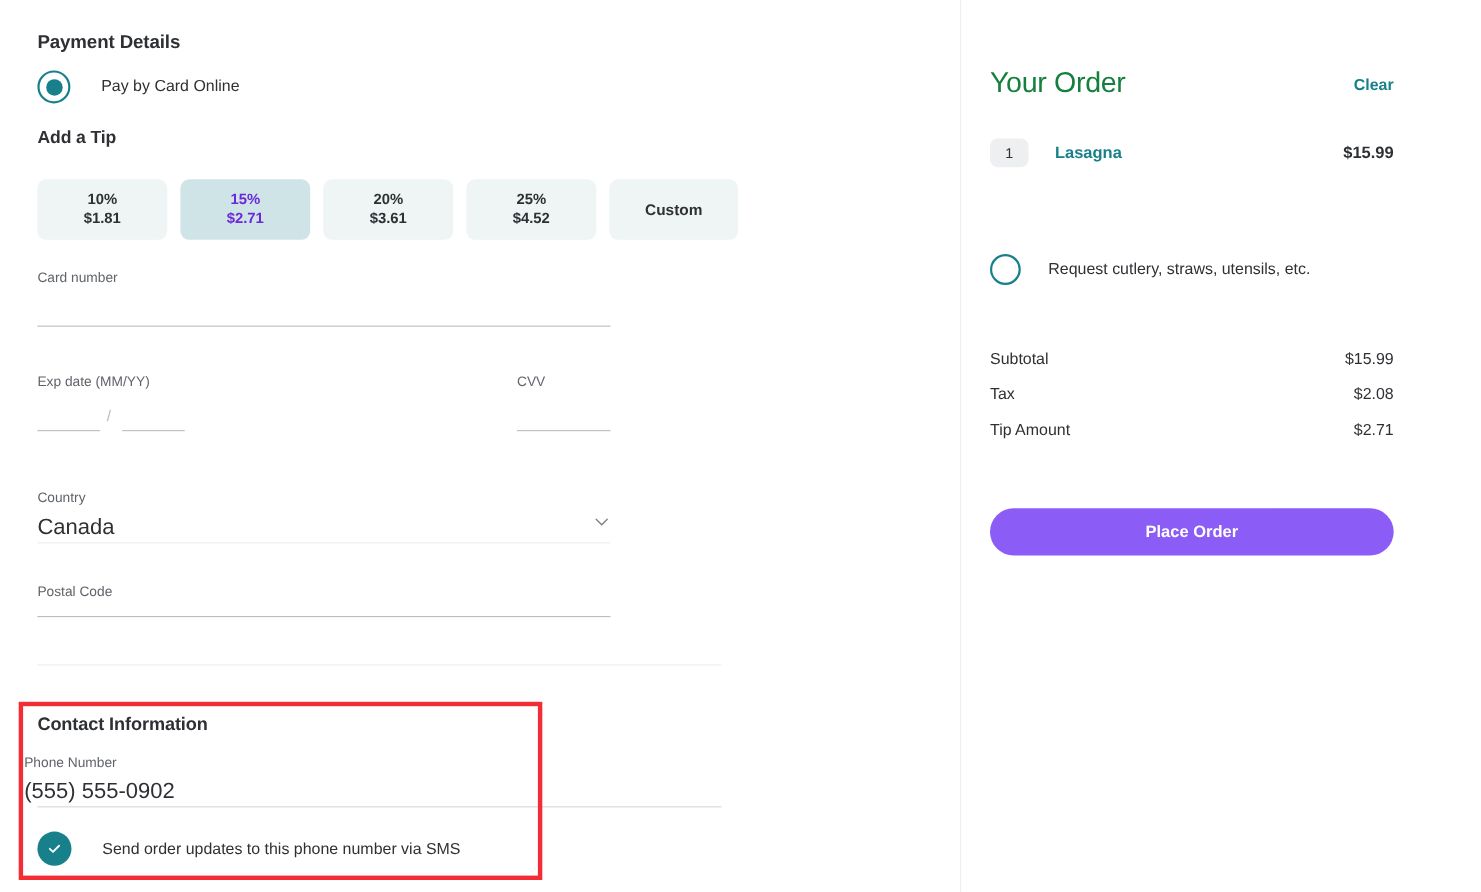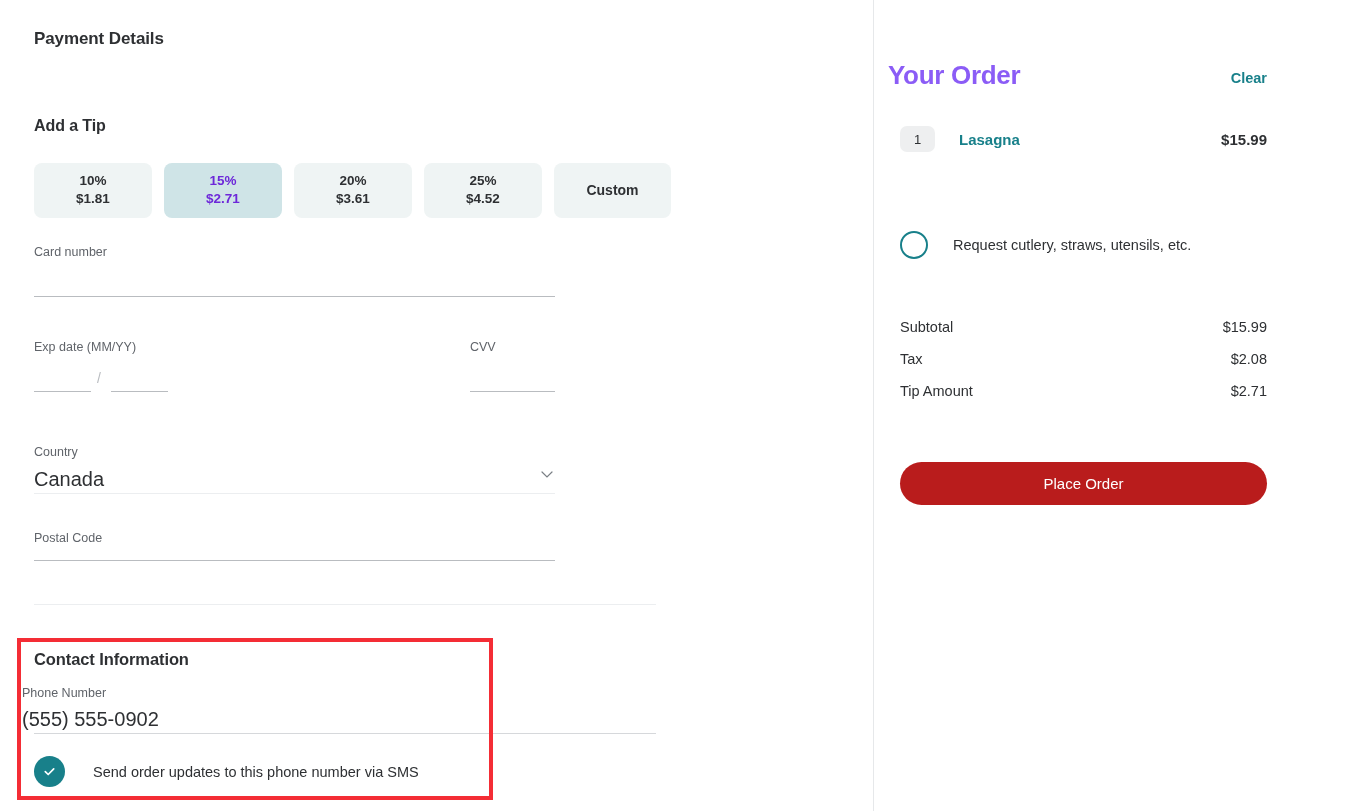--- a/index.html
+++ b/index.html
@@ -69,21 +69,21 @@
   
   .sms-row { position: absolute; left: 34px; top: 756px; display: flex; align-items: center; }
   .cb-filled {
     width: 31px; height: 31px; border-radius: 50%; background: #18808a;
     display: flex; align-items: center; justify-content: center;
   }
   .sms-label { margin-left: 28px; font-size: 14.5px; color: #2e3033; white-space: nowrap; }
 
   
   .right-col { position: absolute; left: 874px; top: 0; width: 472px; height: 811px; background: #fff; }
-  #order-title { position: absolute; left: 14px; top: 60px; font-size: 26px; font-weight: bold; color: #8b5cf6; letter-spacing: -0.3px; }
+  #order-title { position: absolute; left: 26px; top: 60px; font-size: 26px; font-weight: normal; color: #15803d; letter-spacing: -0.3px; }
   #clear-button { position: absolute; right: 79px; top: 70px; font-size: 14.5px; font-weight: bold; color: #18808a; cursor: pointer; }
 
   .order-item { position: absolute; left: 26px; top: 126px; width: 367px; display: flex; align-items: center; }
   .qty-badge {
     width: 35px; height: 26px; border-radius: 7px; background: #eeeff0;
     display: flex; align-items: center; justify-content: center;
     font-size: 13px; color: #2e3033;
   }
   .item-name { margin-left: 24px; font-size: 15px; font-weight: bold; color: #18808a; }
   .item-price { margin-left: auto; font-size: 15px; font-weight: bold; color: #2e3033; }
@@ -95,34 +95,40 @@
   .totals { position: absolute; left: 26px; top: 303px; width: 367px; }
   .total-row { display: flex; justify-content: space-between; align-items: flex-end; height: 32px; }
   .total-row .lbl { font-size: 14.5px; color: #2e3033; }
   .total-row .val { font-size: 14.5px; color: #2e3033; }
   .total-row.grand { margin-top: 12px; }
   .total-row.grand .lbl { font-size: 17.5px; font-weight: bold; }
   .total-row.grand .val { font-size: 17.5px; font-weight: bold; }
 
   #place-order-button {
     position: absolute; left: 26px; top: 462px; width: 367px; height: 43px;
-    border-radius: 22px; background: #b91c1c; border: none;
-    color: #ffffff; font-size: 15px; font-weight: normal;
+    border-radius: 22px; background: #8b5cf6; border: none;
+    color: #ffffff; font-size: 15px; font-weight: bold;
     font-family: "Liberation Sans", sans-serif; cursor: pointer;
   }
 </style>
 </head>
 <body>
 
 <div class="page">
 
   <div class="left-col">
 
     <h2 class="sec-title" id="payment-details-title">Payment Details</h2>
 
+    <div class="radio-row">
+      <span class="radio-outer">
+        <span class="radio-inner"></span>
+      </span>
+      <span class="radio-label">Pay by Card Online</span>
+    </div>
 
     <h3 class="sec-title" id="add-a-tip-title">Add a Tip</h3>
 
     <div class="tips">
       <button class="tip-btn">
         <span class="pct">10%</span>
         <span class="amt">$1.81</span>
       </button>
       <button class="tip-btn selected">
         <span class="pct">15%</span>

